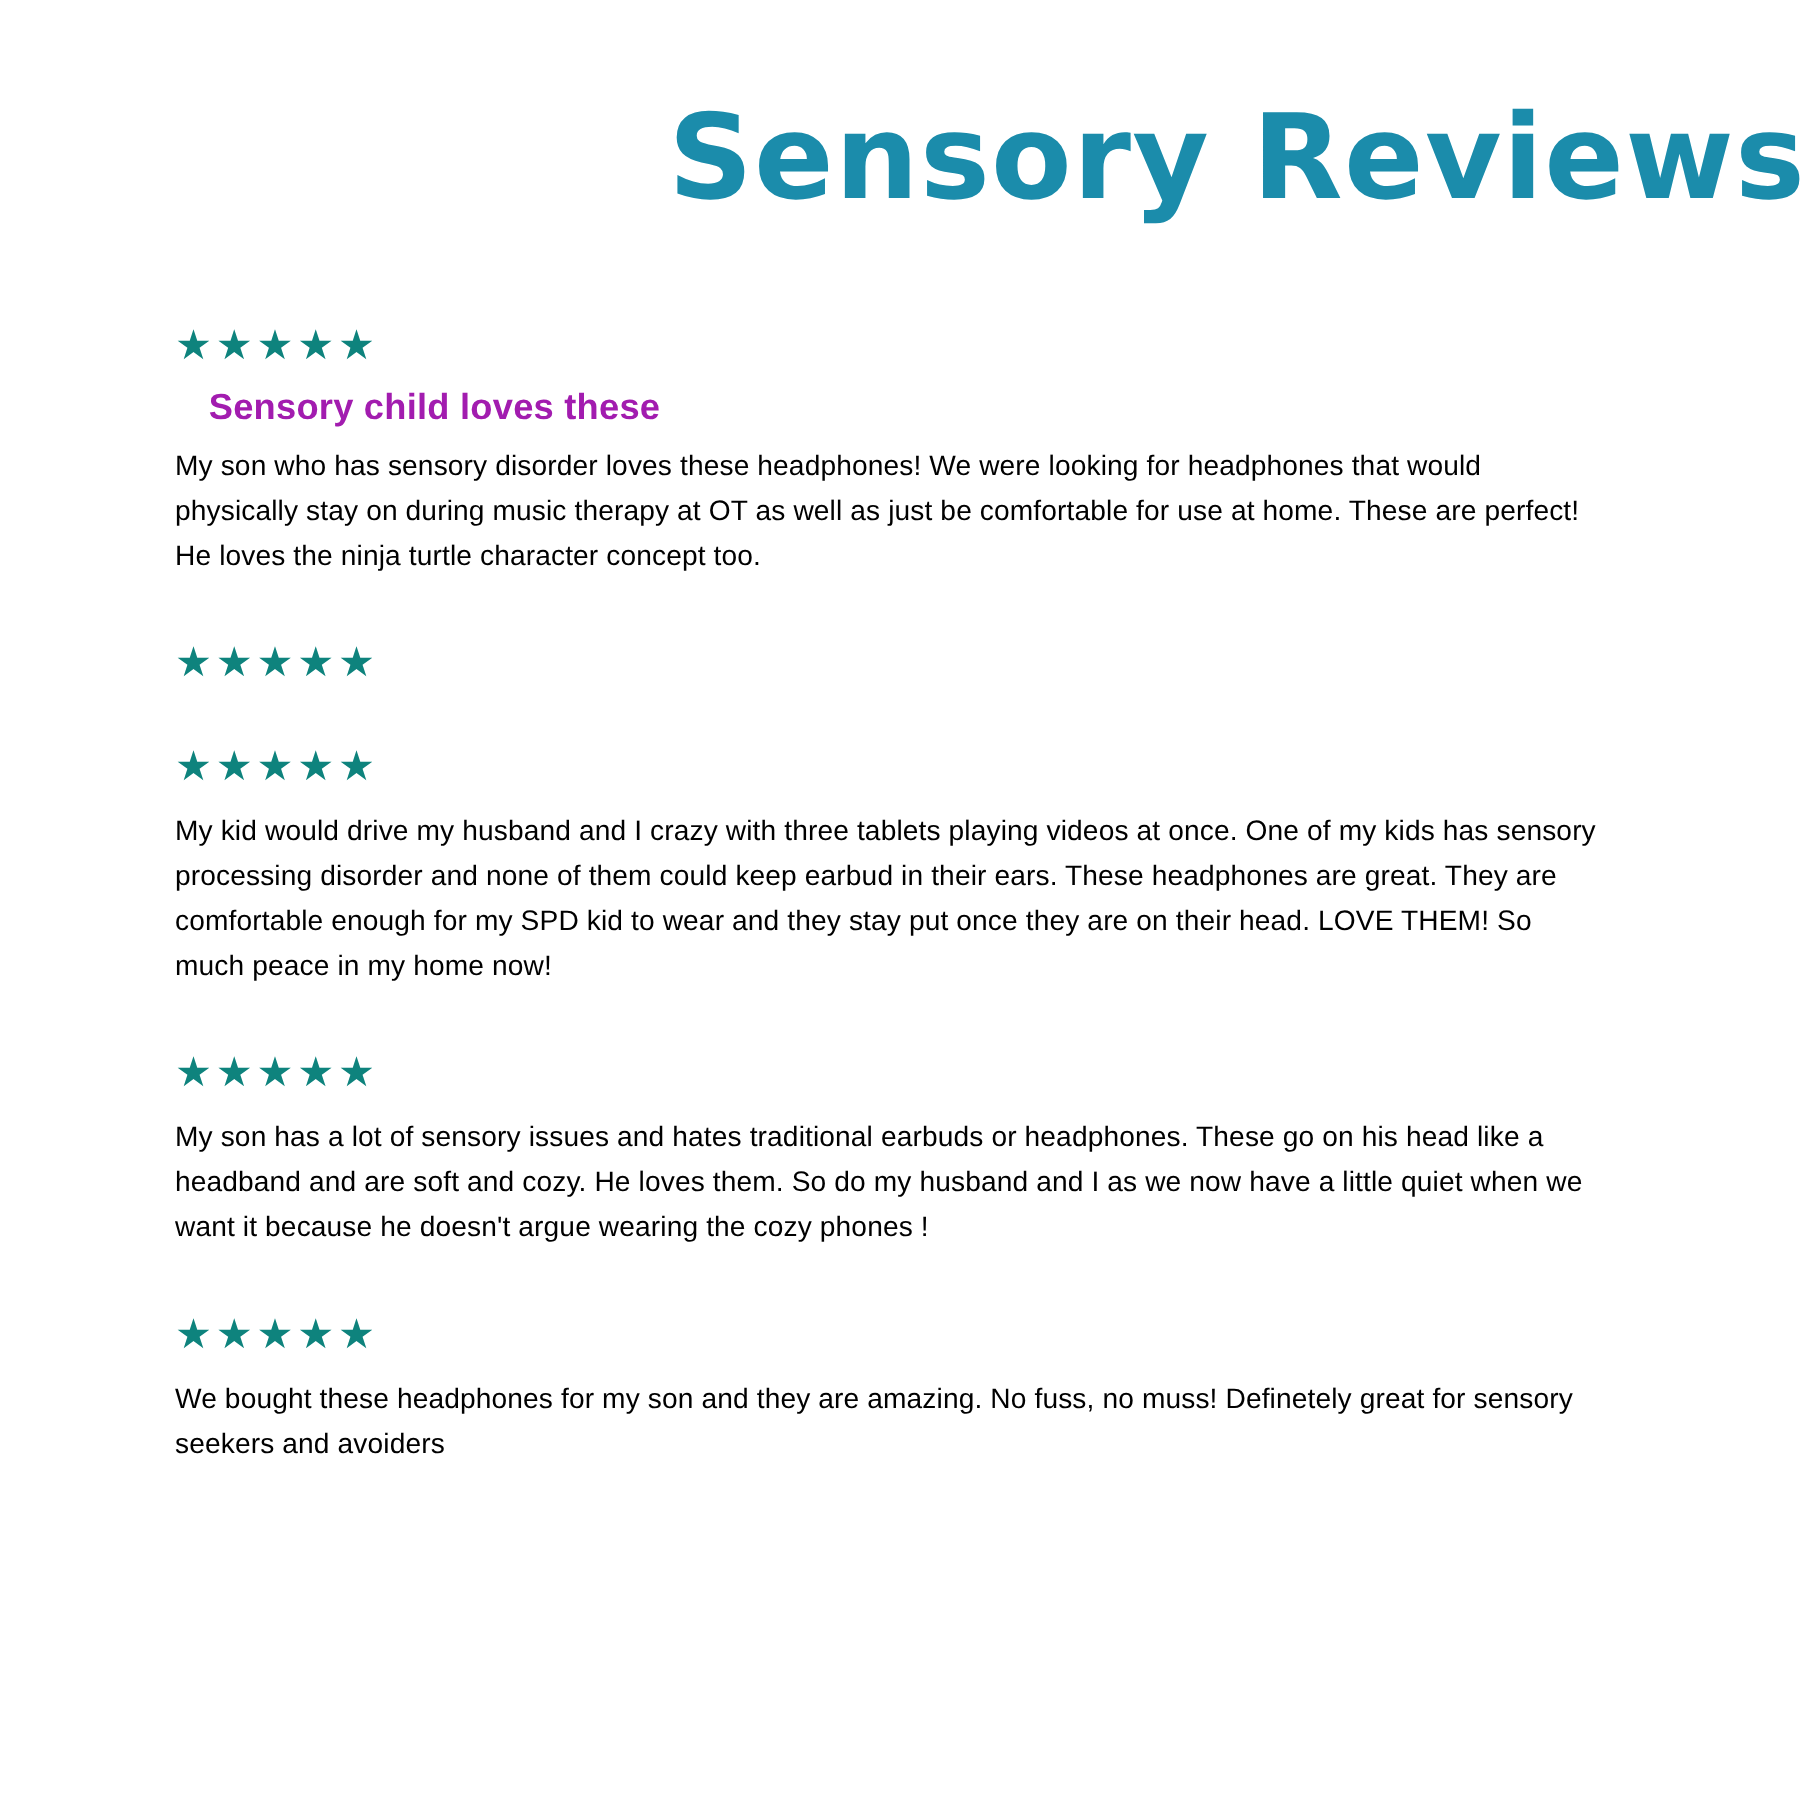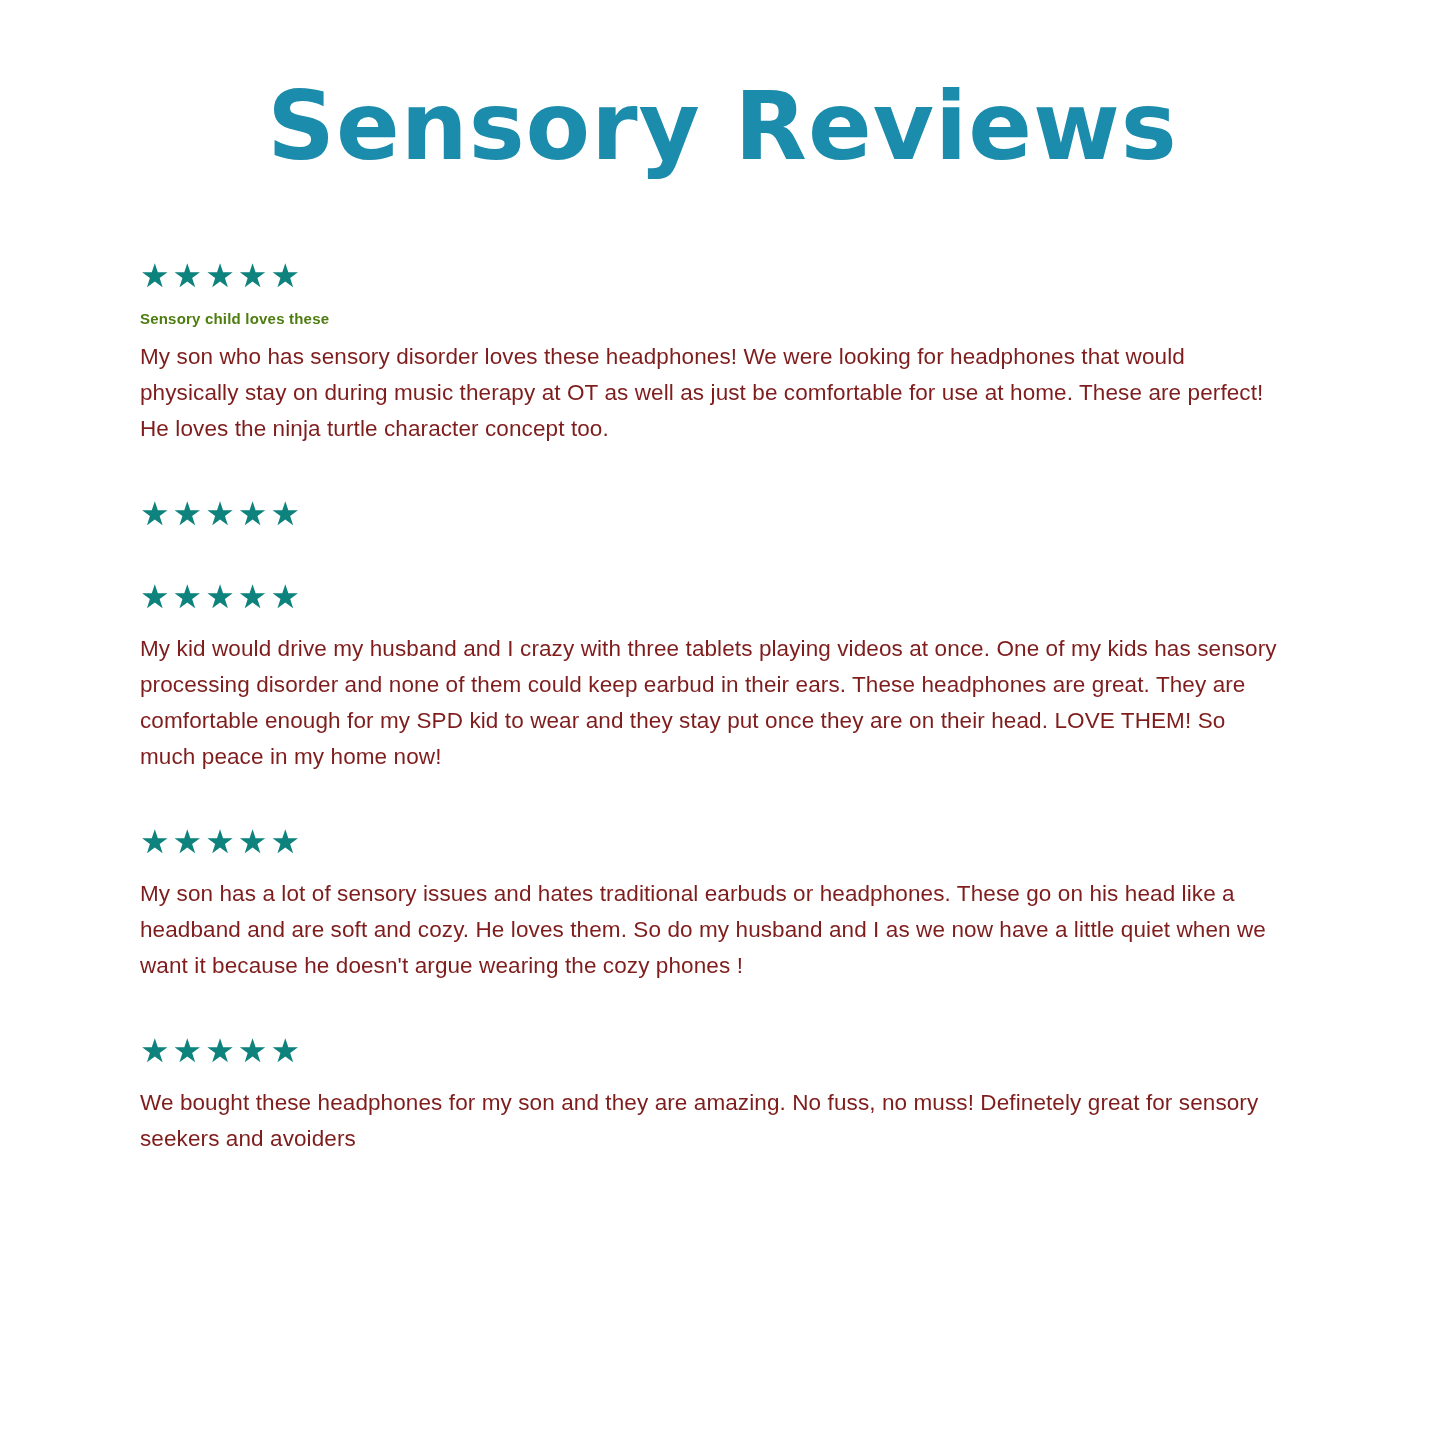--- a/index.html
+++ b/index.html
@@ -10,21 +10,21 @@
     font-family: "Liberation Sans", sans-serif;
     overflow: hidden;
   }
   .page {
     width: 1445px;
     height: 1445px;
     background: #ffffff;
   }
   .page-title {
     margin-top: 72px;
-    text-align: center;
+    text-align: right;
     font-family: "DejaVu Sans", sans-serif;
     font-weight: 800;
     font-size: 94px;
     letter-spacing: 1px;
     color: #1b8cab;
   }
   .reviews {
     margin: 78px 150px 0 140px;
   }
   .review {
@@ -40,29 +40,30 @@
     color: #0e837d;
     font-size: 33px;
     line-height: 1;
     margin-bottom: 18px;
     letter-spacing: 0;
   }
   .stars .star-glyph {
     margin-right: 3px;
   }
   .review-title {
-    font-size: 15px;
+    font-size: 29px;
     font-weight: bold;
-    color: #4d7c0f;
+    color: #a21caf;
     margin-bottom: 12px;
     letter-spacing: 0.2px;
+    margin-left: 27px;
   }
   .review-body {
     font-size: 22.5px;
-    color: #7f1d1d;
+    color: #000000;
     line-height: 1.6;
     max-width: 1140px;
     letter-spacing: 0.1px;
   }
 </style>
 </head>
 <body>
 
 <div class="page">
 

